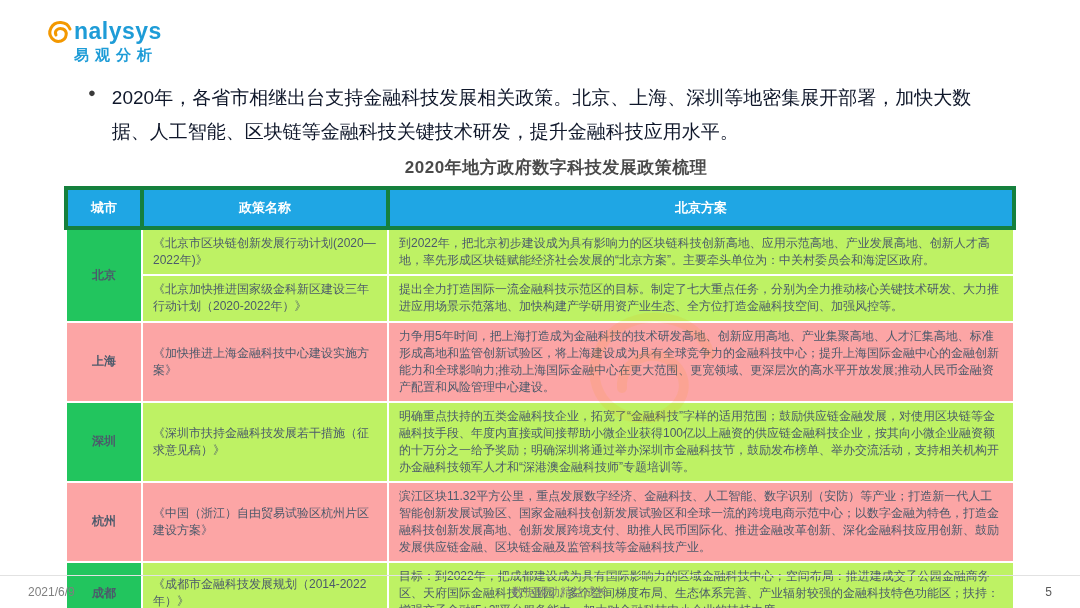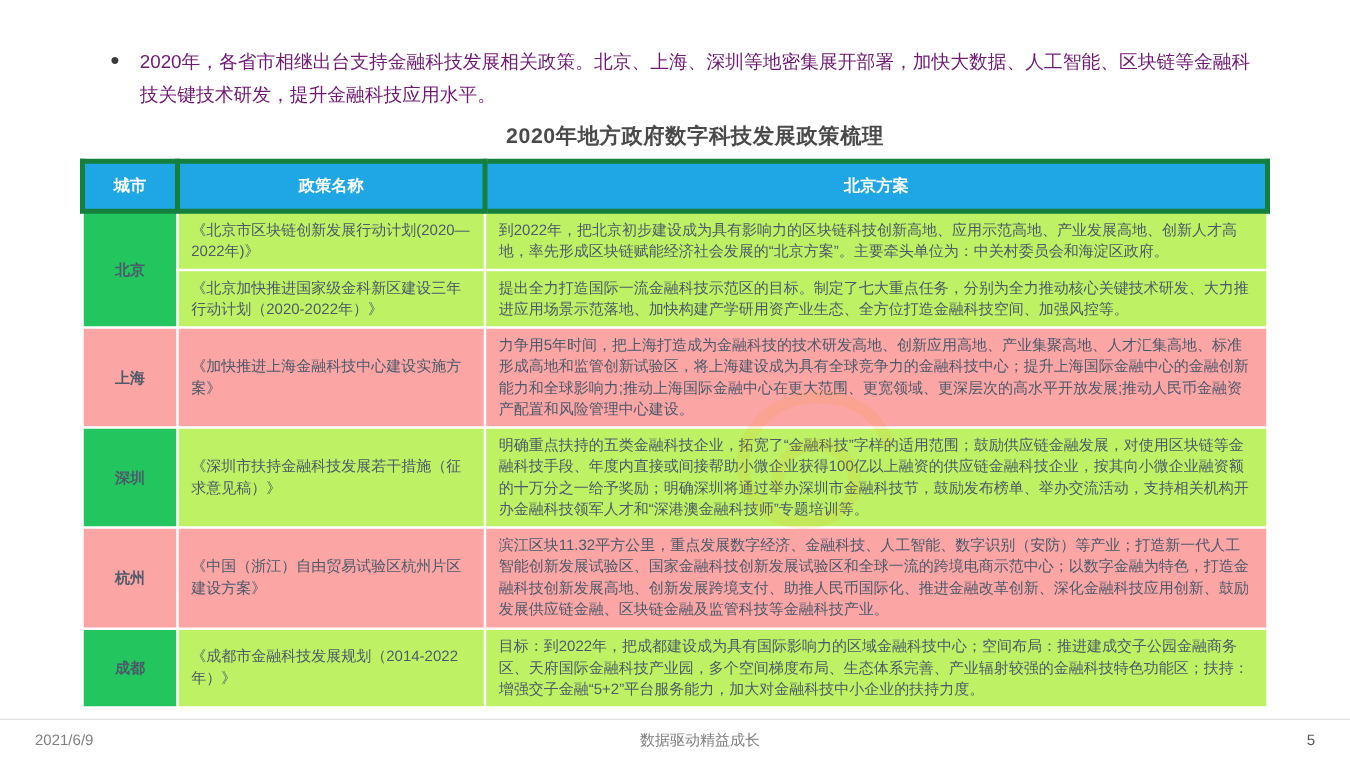--- a/index.html
+++ b/index.html
@@ -26,21 +26,21 @@
   .logo { text-align: center; padding-right: 14px; margin-top: -2px; }
   .logo-row { display: flex; align-items: center; justify-content: center; gap: 1px; }
   .logo-text { color: #1e9cd7; font-size: 23px; font-weight: bold; letter-spacing: 0.5px; }
   .logo-cn { color: #1e9cd7; font-size: 15px; font-weight: bold; letter-spacing: 6px; margin-top: 1px; padding-left: 24px; }
   
   .intro {
     display: flex; gap: 16px; align-items: flex-start;
     padding: 16px 74px 0 88px;
   }
   .bullet { font-size: 13px; color: #3a3a3a; line-height: 1.8; }
-  .intro-text { font-size: 15px; color: #701a75; line-height: 1.8; }
+  .intro-text { font-size: 19px; color: #0f172a; line-height: 1.8; }
   
   .table-title {
     text-align: center; font-size: 17px; font-weight: bold; color: #4a4a4a;
     margin-top: 7px; letter-spacing: 0.5px; margin-left: 32px;
   }
   table.policy {
     width: 952px; margin: 7px auto 0 auto;
     border-collapse: collapse; table-layout: fixed;
   }
   table.policy th {
@@ -81,20 +81,31 @@
 </head>
 <body>
 
 <div class="watermark">
   <svg width="170" height="150" viewBox="0 0 170 150">
     <path d="M150 55 C140 15 80 5 50 35 C20 65 35 115 80 118 C120 120 135 85 115 65 C95 45 60 60 62 88" fill="none" stroke="#f39800" stroke-width="10" stroke-linecap="round"></path>
   </svg>
 </div>
 
 <div class="header">
+  <div class="logo">
+    <div class="logo-row">
+      <span>
+        <svg width="27" height="26" viewBox="0 0 27 26" style="margin-bottom:-4px">
+          <path d="M24 10 C21 2 9 1 5 9 C1 17 8 24 15 22 C21 20 22 12 17 10 C12 8 8 12 10 16" fill="none" stroke="#f39800" stroke-width="3" stroke-linecap="round"></path>
+        </svg>
+      </span>
+      <span class="logo-text">nalysys</span>
+    </div>
+    <div class="logo-cn">易观分析</div>
+  </div>
 </div>
 
 <div class="intro">
   <span class="bullet">●</span>
   <span class="intro-text">2020年，各省市相继出台支持金融科技发展相关政策。北京、上海、深圳等地密集展开部署，加快大数据、人工智能、区块链等金融科技关键技术研发，提升金融科技应用水平。</span>
 </div>
 
 <div class="table-title">2020年地方政府数字科技发展政策梳理</div>
 
 <table class="policy">

